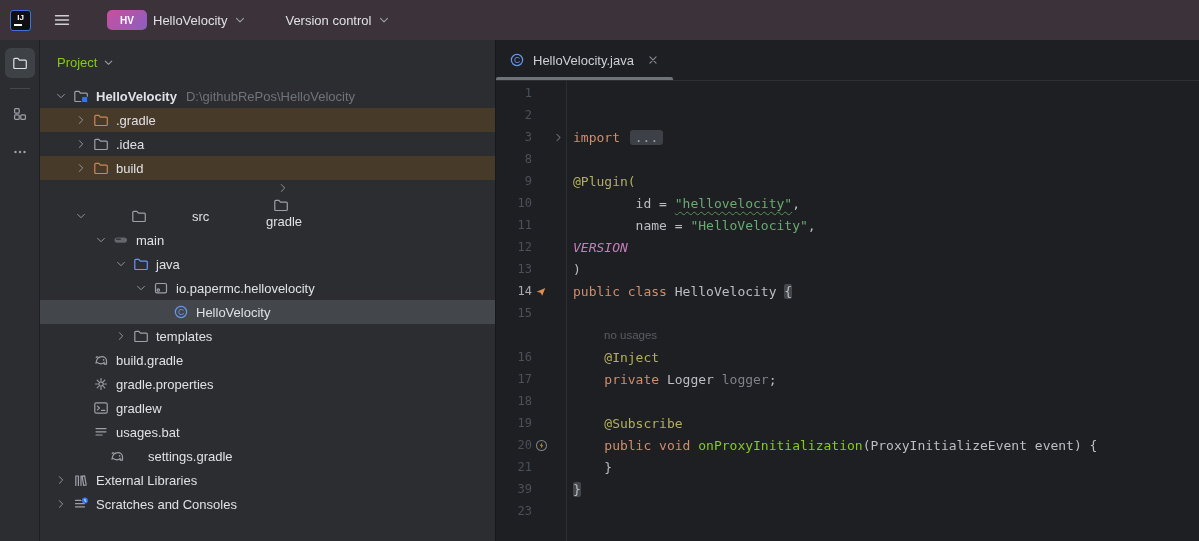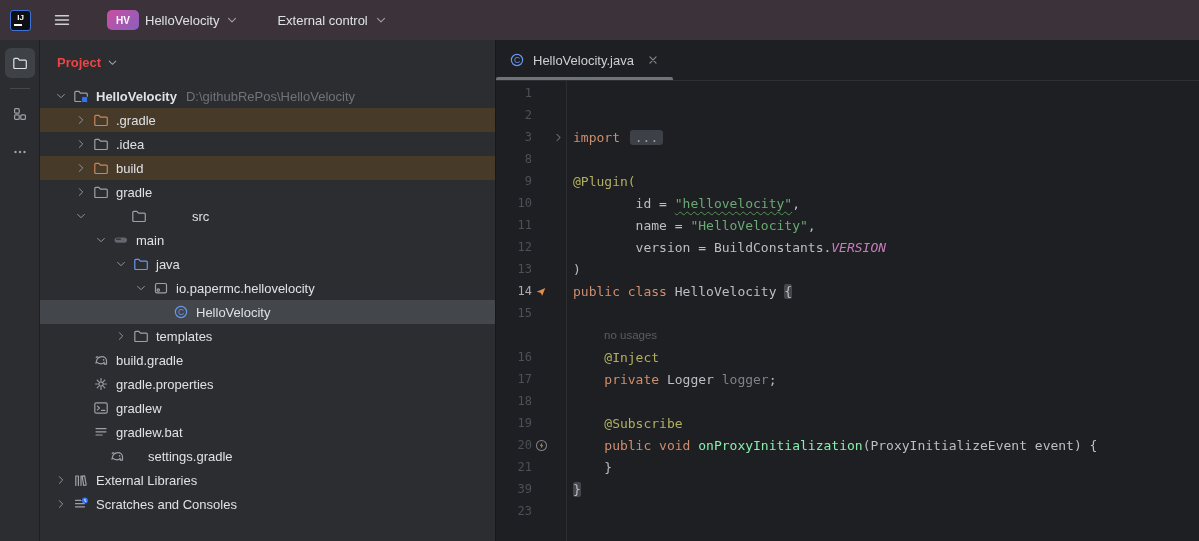--- a/index.html
+++ b/index.html
@@ -9,40 +9,40 @@
   
   .titlebar { height:40px; background:#3b3339; display:flex; align-items:center;
     padding:0 10px; gap:6px; }
   .ij-logo { width:21px; height:21px; background:#101014; border:1.5px solid #3b74d8;
     border-radius:3px; display:flex; flex-direction:column; align-items:center;
     justify-content:center; margin-right:8px; }
   .ij-logo .ij-txt { color:#fff; font-size:8px; font-weight:bold; line-height:8px; letter-spacing:0; }
   .ij-logo .ij-bar { width:8px; height:2px; background:#fff; margin-top:2px; align-self:flex-start; margin-left:3px; }
   .tb-btn { height:30px; display:flex; align-items:center; gap:6px; padding:0 8px;
     border-radius:6px; color:#dfe1e5; }
-  .hv-badge { width:32px; height:20px; border-radius:5px;
+  .hv-badge { width:40px; height:20px; border-radius:5px;
     background:linear-gradient(135deg,#c94fa0,#8a5fbf);
     color:#fff; font-size:10px; font-weight:bold; display:flex; align-items:center; justify-content:center; }
   .tb-label { font-size:13px; }
   .icon { display:inline-flex; align-items:center; justify-content:center; }
 
   
   .app { display:flex; height:501px; }
 
   .rail { width:40px; background:#2b2d30; border-right:1px solid #1e1f22;
     display:flex; flex-direction:column; align-items:center; padding-top:8px; }
   .rail-btn { width:30px; height:30px; border-radius:6px; display:flex; align-items:center;
     justify-content:center; margin-bottom:8px; }
   .rail-btn.active { background:#3e4146; }
   .rail-divider { width:20px; height:1px; background:#45474c; margin:2px 0 10px; }
 
   .panel { width:456px; background:#2b2d30; border-right:1px solid #17181b;
     display:flex; flex-direction:column; }
   .panel-header { height:44px; display:flex; align-items:center; gap:5px; padding:0 17px; }
-  .panel-header .ph-label { font-weight:700; color:#ef4444; }
+  .panel-header .ph-label { font-weight:400; color:#84cc16; }
   .tree { flex:1; overflow:hidden; }
   .tree-row { height:24px; display:flex; align-items:center; white-space:nowrap; }
   .tree-row.excluded { background:#473a28; }
   .tree-row.selected { background:#43464b; }
   .chev { width:16px; height:16px; flex:none; display:flex; align-items:center; justify-content:center; margin-right:3px; }
   .ticon { width:18px; height:18px; flex:none; display:flex; align-items:center; justify-content:center; margin-right:6px; }
   .tlabel { color:#dfe1e5; }
   .tlabel.bold { font-weight:600; }
   .textra { color:#6f737a; margin-left:9px; }
 
@@ -65,21 +65,21 @@
   .gico { width:18px; flex:none; display:flex; align-items:center; justify-content:center; }
   .gfold { width:16px; flex:none; display:flex; align-items:center; justify-content:center; }
   .cbody { padding-left:7px; white-space:pre; display:flex; align-items:center; height:22px; }
 
   .tk-kw { color:#cf8e6d; }
   .tk-pl { color:#bcbec4; }
   .tk-str { color:#6aab73; }
   .tk-strtypo { color:#6aab73; text-decoration:underline wavy #559457 1px; text-underline-offset:3px; }
   .tk-ann { color:#b3ae60; }
   .tk-sfield { color:#c77dbb; font-style:italic; }
-  .tk-mth { color:#86efac; }
+  .tk-mth { color:#84cc16; }
   .tk-unused { color:#7d8188; }
   .tk-brhl { background:#43464b; color:#bcbec4; border-radius:2px; }
   .tk-foldbox { background:#3d4046; color:#9fa3aa; border-radius:3px; padding:0 5px; margin-left:2px; }
   .inlay-text { color:#5a5d63; font-size:11.5px; font-family:"Liberation Sans",sans-serif; margin-left:31px; }
 </style>
 </head>
 <body>
 
 <div class="titlebar">
   <div class="ij-logo">
@@ -96,21 +96,21 @@
   <div class="tb-btn" style="margin-left:14px;">
     <span class="hv-badge">HV</span>
     <span class="tb-label">HelloVelocity</span>
     <span class="icon">
       <svg width="14" height="14" viewBox="0 0 16 16">
           <path d="M4 6.2l4 4 4-4" stroke="#9da0a8" stroke-width="1.3" fill="none" stroke-linecap="round" stroke-linejoin="round"></path>
         </svg>
     </span>
   </div>
   <div class="tb-btn" style="margin-left:16px;">
-    <span class="tb-label">External control</span>
+    <span class="tb-label">Version control</span>
     <span class="icon">
       <svg width="14" height="14" viewBox="0 0 16 16">
           <path d="M4 6.2l4 4 4-4" stroke="#9da0a8" stroke-width="1.3" fill="none" stroke-linecap="round" stroke-linejoin="round"></path>
         </svg>
     </span>
   </div>
 </div>
 
 <div class="app">
 
@@ -204,21 +204,21 @@
               <path d="M5.8 3.5L10.3 8l-4.5 4.5" stroke="#9da0a8" stroke-width="1.2" fill="none" stroke-linecap="round" stroke-linejoin="round"></path>
             </svg>
           </span>
           <span class="icon ticon">
             <svg width="16" height="16" viewBox="0 0 16 16">
               <path d="M1.8 4.4c0-.6.4-1 1-1h3.1l1.5 1.8h5.9c.6 0 1 .4 1 1v6.3c0 .6-.4 1-1 1H2.8c-.6 0-1-.4-1-1z" stroke="#c8875a" stroke-width="1.2" fill="none" stroke-linejoin="round"></path>
             </svg>
           </span>
           <span class="tlabel">build</span>
         </div>
-        <div class="tree-row" style="padding-left: 33px;">
+        <div class="tree-row" style="padding-left: 33px; flex-direction: column;">
           <span class="chev">
             <svg width="12" height="12" viewBox="0 0 16 16">
               <path d="M5.8 3.5L10.3 8l-4.5 4.5" stroke="#9da0a8" stroke-width="1.2" fill="none" stroke-linecap="round" stroke-linejoin="round"></path>
             </svg>
           </span>
           <span class="icon ticon">
             <svg width="16" height="16" viewBox="0 0 16 16">
               <path d="M1.8 4.4c0-.6.4-1 1-1h3.1l1.5 1.8h5.9c.6 0 1 .4 1 1v6.3c0 .6-.4 1-1 1H2.8c-.6 0-1-.4-1-1z" stroke="#9da0a8" stroke-width="1.2" fill="none" stroke-linejoin="round"></path>
             </svg>
           </span>
@@ -342,21 +342,21 @@
         </div>
         <div class="tree-row" style="padding-left: 33px;">
           <span class="chev"></span>
           <span class="icon ticon">
             <svg width="16" height="16" viewBox="0 0 16 16">
               <g stroke="#9da0a8" stroke-width="1.2" fill="none" stroke-linecap="round" stroke-linejoin="round">
                 <path d="M3 4.6h10M3 7.8h10M3 11h6.2"></path>
               </g>
             </svg>
           </span>
-          <span class="tlabel">gradlew.bat</span>
+          <span class="tlabel">usages.bat</span>
         </div>
         <div class="tree-row" style="padding-left: 33px; gap: 16px;">
           <span class="chev"></span>
           <span class="icon ticon">
             <svg width="16" height="16" viewBox="0 0 16 16">
               <g stroke="#9da0a8" stroke-width="1.2" fill="none" stroke-linecap="round" stroke-linejoin="round">
                 <path d="M3 11.2c0-3.9 2.6-6.6 6-6.6 2.6 0 4.5 1.9 4.5 4.3v3.2h-2.3v-1.7c-.9.9-2.1 1.4-3.4 1.4-1.6 0-3.1-.6-4.1-1.6"></path>
                 <path d="M3.2 5.4c.5-.7 1.4-.8 2 -.2"></path>
               </g>
               <circle cx="10.6" cy="7.9" r=".8" fill="#9da0a8"></circle>
@@ -460,21 +460,21 @@
         <div class="cline">
           <span class="gnum">11</span>
           <span class="gico"></span>
           <span class="gfold"></span>
           <span class="cbody"><span class="tk-pl">        name = </span><span class="tk-str">"HelloVelocity"</span><span class="tk-pl">,</span></span>
         </div>
         <div class="cline">
           <span class="gnum">12</span>
           <span class="gico"></span>
           <span class="gfold"></span>
-          <span class="cbody"><span class="tk-pl">        version = BuildConstants.</span><span class="tk-sfield">VERSION</span></span>
+          <span class="cbody"><span class="tk-sfield">VERSION</span></span>
         </div>
         <div class="cline">
           <span class="gnum">13</span>
           <span class="gico"></span>
           <span class="gfold"></span>
           <span class="cbody"><span class="tk-pl">)</span></span>
         </div>
         <div class="cline">
           <span class="gnum bright">14</span>
           <span class="gico">

